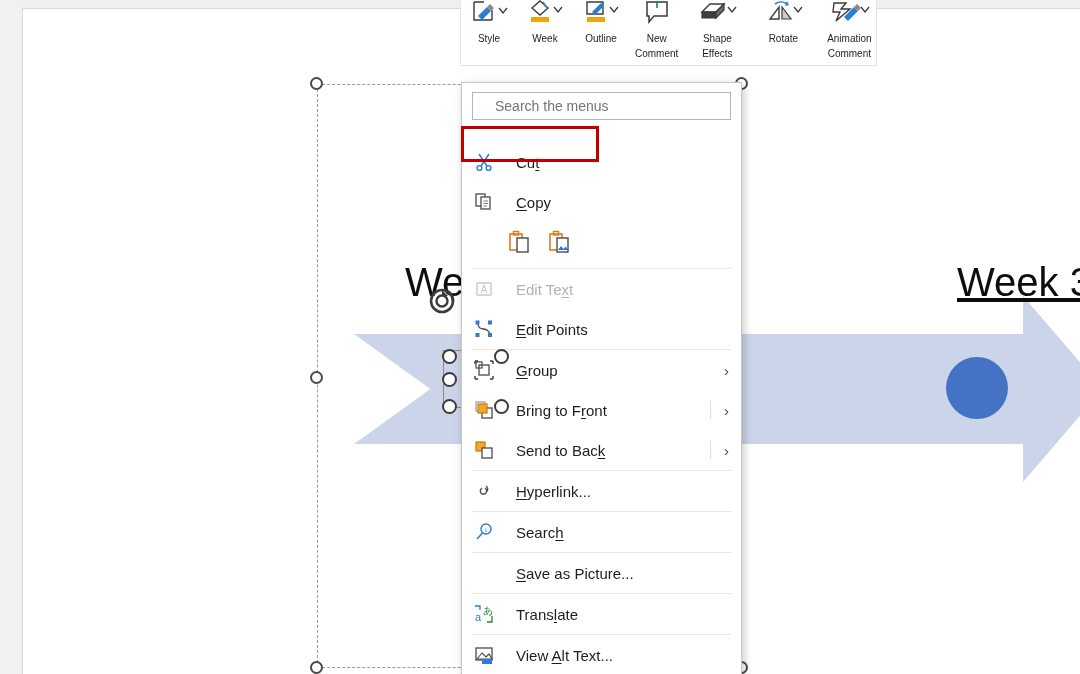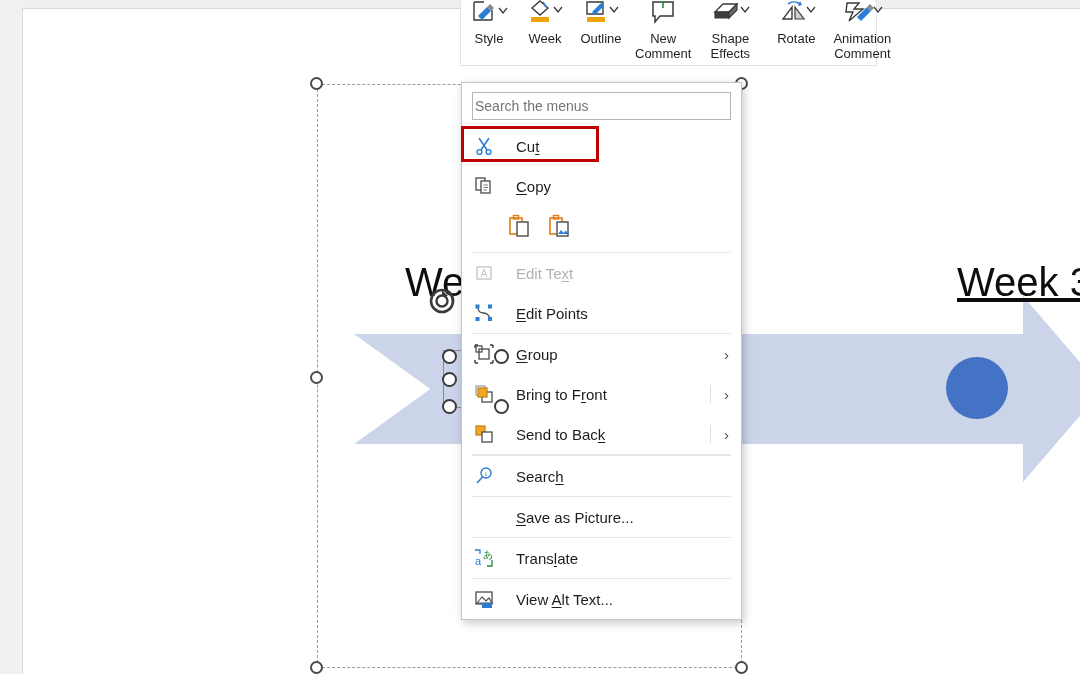--- a/index.html
+++ b/index.html
@@ -52,28 +52,28 @@
 
   
   .ribbon{position:absolute;left:460px;top:-44px;width:417px;height:110px;background:#ffffff;
           border:1px solid #e3e3e3;border-top:none;box-sizing:border-box;
           display:flex;align-items:flex-end;}
   .rib-grp{display:flex;align-items:flex-end;height:110px;}
   .rib-btn{width:56px;height:108px;display:flex;flex-direction:column;align-items:center;
            justify-content:flex-start;padding-top:40px;box-sizing:border-box;}
   .rib-btn.wide{width:66px;}
   .rib-ico{height:30px;display:flex;align-items:center;justify-content:center;margin-bottom:5px;}
-  .rib-lbl{font-size:13px;color:#201f1e;text-align:center;line-height:14.5px;letter-spacing:0;}
+  .rib-lbl{font-size:10px;color:#201f1e;text-align:center;line-height:14.5px;letter-spacing:0;}
   .rib-sep{width:1px;height:74px;background:#e1e1e1;margin:0 3px 4px 3px;}
 
   
   .ctx{position:absolute;left:461px;top:82px;width:281px;background:#ffffff;
        border:1px solid #c6c6c6;box-shadow:2px 3px 9px rgba(0,0,0,.22);box-sizing:border-box;}
-  .ctx-search{margin:9px 10px 6px 10px;height:28px;border:1px solid #b5b5b5;background:#fff;
-              display:flex;align-items:center;padding:0 0;box-sizing:border-box;}
+  .ctx-search{margin:9px 10px 22px 10px;height:28px;border:1px solid #b5b5b5;background:#fff;
+              display:flex;align-items:center;padding:0 20px;box-sizing:border-box;}
   .ctx-search input{border:none;outline:none;width:100%;font-size:14px;color:#5a5a5a;
                     font-family:"Liberation Sans","DejaVu Sans",sans-serif;background:transparent;}
   .ctx-item{height:40px;display:flex;align-items:center;padding:0 10px 0 12px;box-sizing:border-box;
             position:relative;cursor:default;gap:16px;}
   .ctx-item .ic{width:26px;min-width:26px;display:flex;align-items:center;justify-content:flex-start;}
   .ctx-item .tx{font-size:15px;color:#1d1d1d;white-space:nowrap;}
   .ctx-item.bold .tx{font-weight:bold;}
   .ctx-item.disabled .tx{color:#b2b2b2;}
   .ctx-item .arw{position:absolute;right:12px;top:50%;transform:translateY(-50%);
                  font-size:15px;color:#4a4a4a;}
@@ -342,20 +342,29 @@
           <rect x="8" y="8" width="10" height="10" fill="#ffffff" stroke="#4a4a4a" stroke-width="1.3"></rect>
         </svg>
       </span>
       <span class="tx">Send to Bac<span class="ul">k</span></span>
       <span class="arwsep"></span>
       <span class="arw">›</span>
     </div>
 
     <div class="ctx-sep"></div>
 
+    <div class="ctx-item">
+      <span class="ic">
+        <svg width="20" height="20" viewBox="0 0 20 20">
+          <path d="M8 7 a3.5 3.5 0 0 0 0 6 h3 a3.5 3.5 0 0 0 0 -6" fill="none" stroke="#4a4a4a" stroke-width="1.4"></path>
+          <path d="M12 5 a3.5 3.5 0 0 1 0 6" fill="none" stroke="#4a4a4a" stroke-width="1.4"></path>
+        </svg>
+      </span>
+      <span class="tx"><span class="ul">H</span>yperlink...</span>
+    </div>
 
     <div class="ctx-sep"></div>
 
     <div class="ctx-item">
       <span class="ic">
         <svg width="20" height="20" viewBox="0 0 20 20">
           <circle cx="12" cy="7" r="5" fill="none" stroke="#2b7cd3" stroke-width="1.4"></circle>
           <path d="M8.5 11 L3 17" stroke="#2b7cd3" stroke-width="1.6"></path>
           <text x="12" y="10" font-size="7" fill="#2b7cd3" text-anchor="middle" font-family="Liberation Serif, serif">i</text>
         </svg>

